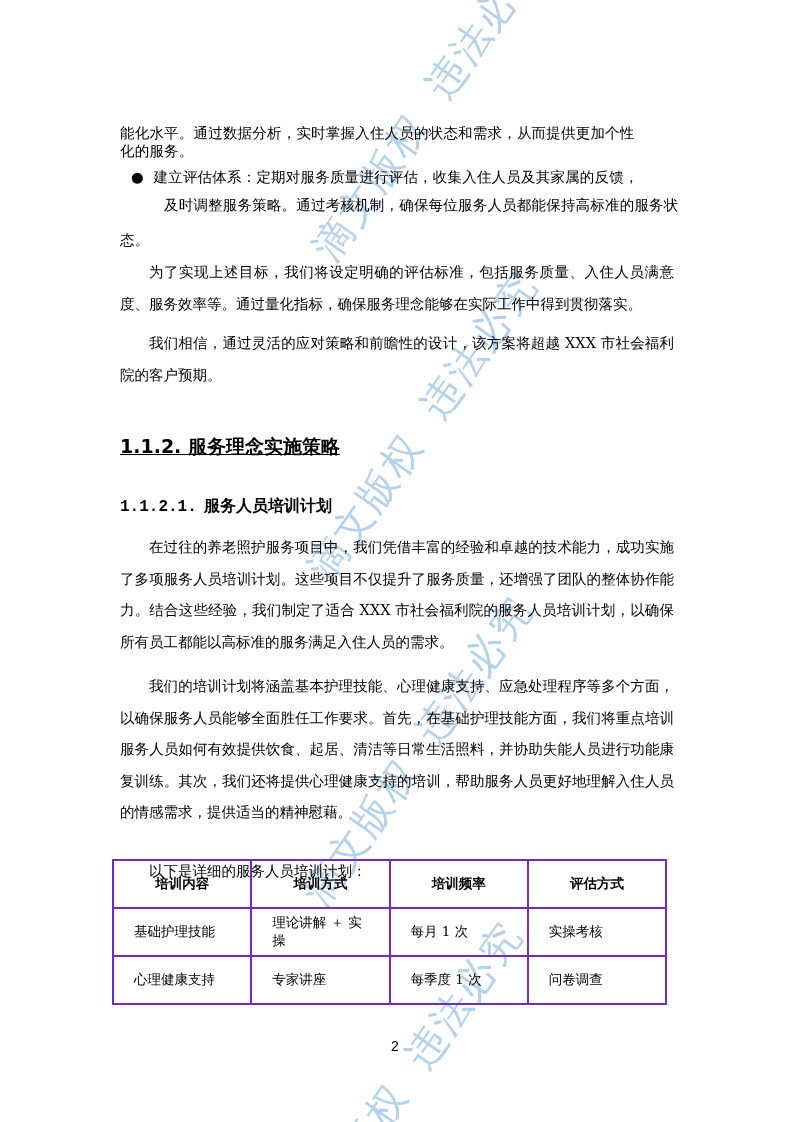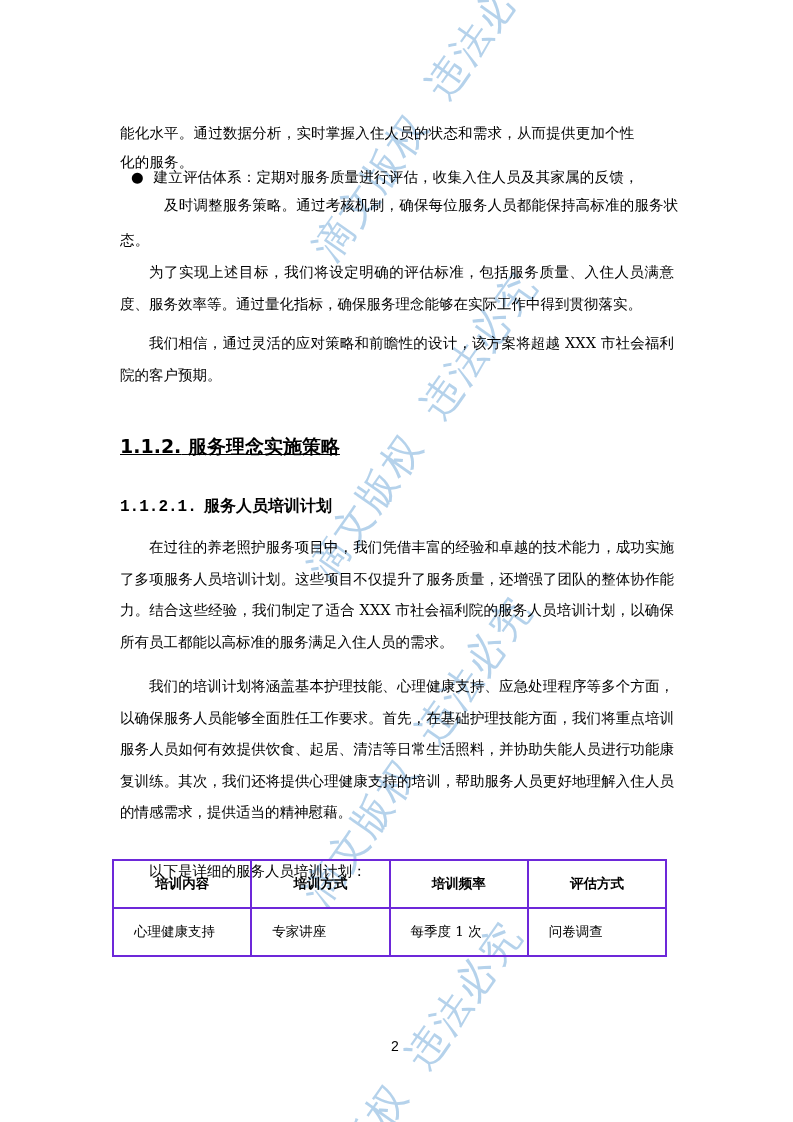--- a/index.html
+++ b/index.html
@@ -27,21 +27,21 @@
 <div class="page">
 
   <div class="wm" style="left:300px; top:240px;"><span>滴文版权</span>&nbsp;&nbsp;<span>违法必究</span></div>
   <div class="wm" style="left:295px; top:560px;"><span>滴文版权</span>&nbsp;&nbsp;<span>违法必究</span></div>
   <div class="wm" style="left:290px; top:885px;"><span>滴文版权</span>&nbsp;&nbsp;<span>违法必究</span></div>
   <div class="wm" style="left:280px; top:1210px;"><span>滴文版权</span>&nbsp;&nbsp;<span>违法必究</span></div>
 
   <div class="content">
     <div class="line" style="top:123px;">能化水平。通过数据分析，实时掌握入住人员的状态和需求，从而提供更加个性</div>
     <div class="line" style="top:136px; top:136px; top:136px;"></div>
-    <div class="line" style="top:152px;">化的服务。</div>
+    <div class="line" style="top:141px;">化的服务。</div>
 
     <div class="line" style="top:167px; left:11px;">
       <span>●</span>&nbsp;
       <span>建立评估体系：定期对服务质量进行评估，收集入住人员及其家属的反馈，</span>
     </div>
     <div class="line" style="top:195px;margin-left:44px;">及时调整服务策略。通过考核机制，确保每位服务人员都能保持高标准的服务状</div>
     <div class="line" style="top:230px;">态。</div>
 
     <div class="p indent" style="top:257px;">为了实现上述目标，我们将设定明确的评估标准，包括服务质量、入住人员满意度、服务效率等。通过量化指标，确保服务理念能够在实际工作中得到贯彻落实。</div>
     <div class="p indent" style="top:328px;">我们相信，通过灵活的应对策略和前瞻性的设计，该方案将超越 XXX 市社会福利院的客户预期。</div>
@@ -64,20 +64,26 @@
     <thead>
       <tr>
         <th style="width:25%;">培训内容</th>
         <th style="width:25%;">培训方式</th>
         <th style="width:25%;">培训频率</th>
         <th style="width:25%;">评估方式</th>
       </tr>
     </thead>
     <tbody>
       <tr>
+        <td>基础护理技能</td>
+        <td>理论讲解 ＋ 实操</td>
+        <td>每月 1 次</td>
+        <td>实操考核</td>
+      </tr>
+      <tr>
         <td>心理健康支持</td>
         <td>专家讲座</td>
         <td>每季度 1 次</td>
         <td>问卷调查</td>
       </tr>
     </tbody>
   </table>
 
   <div class="pagenum">2</div>
 </div>

